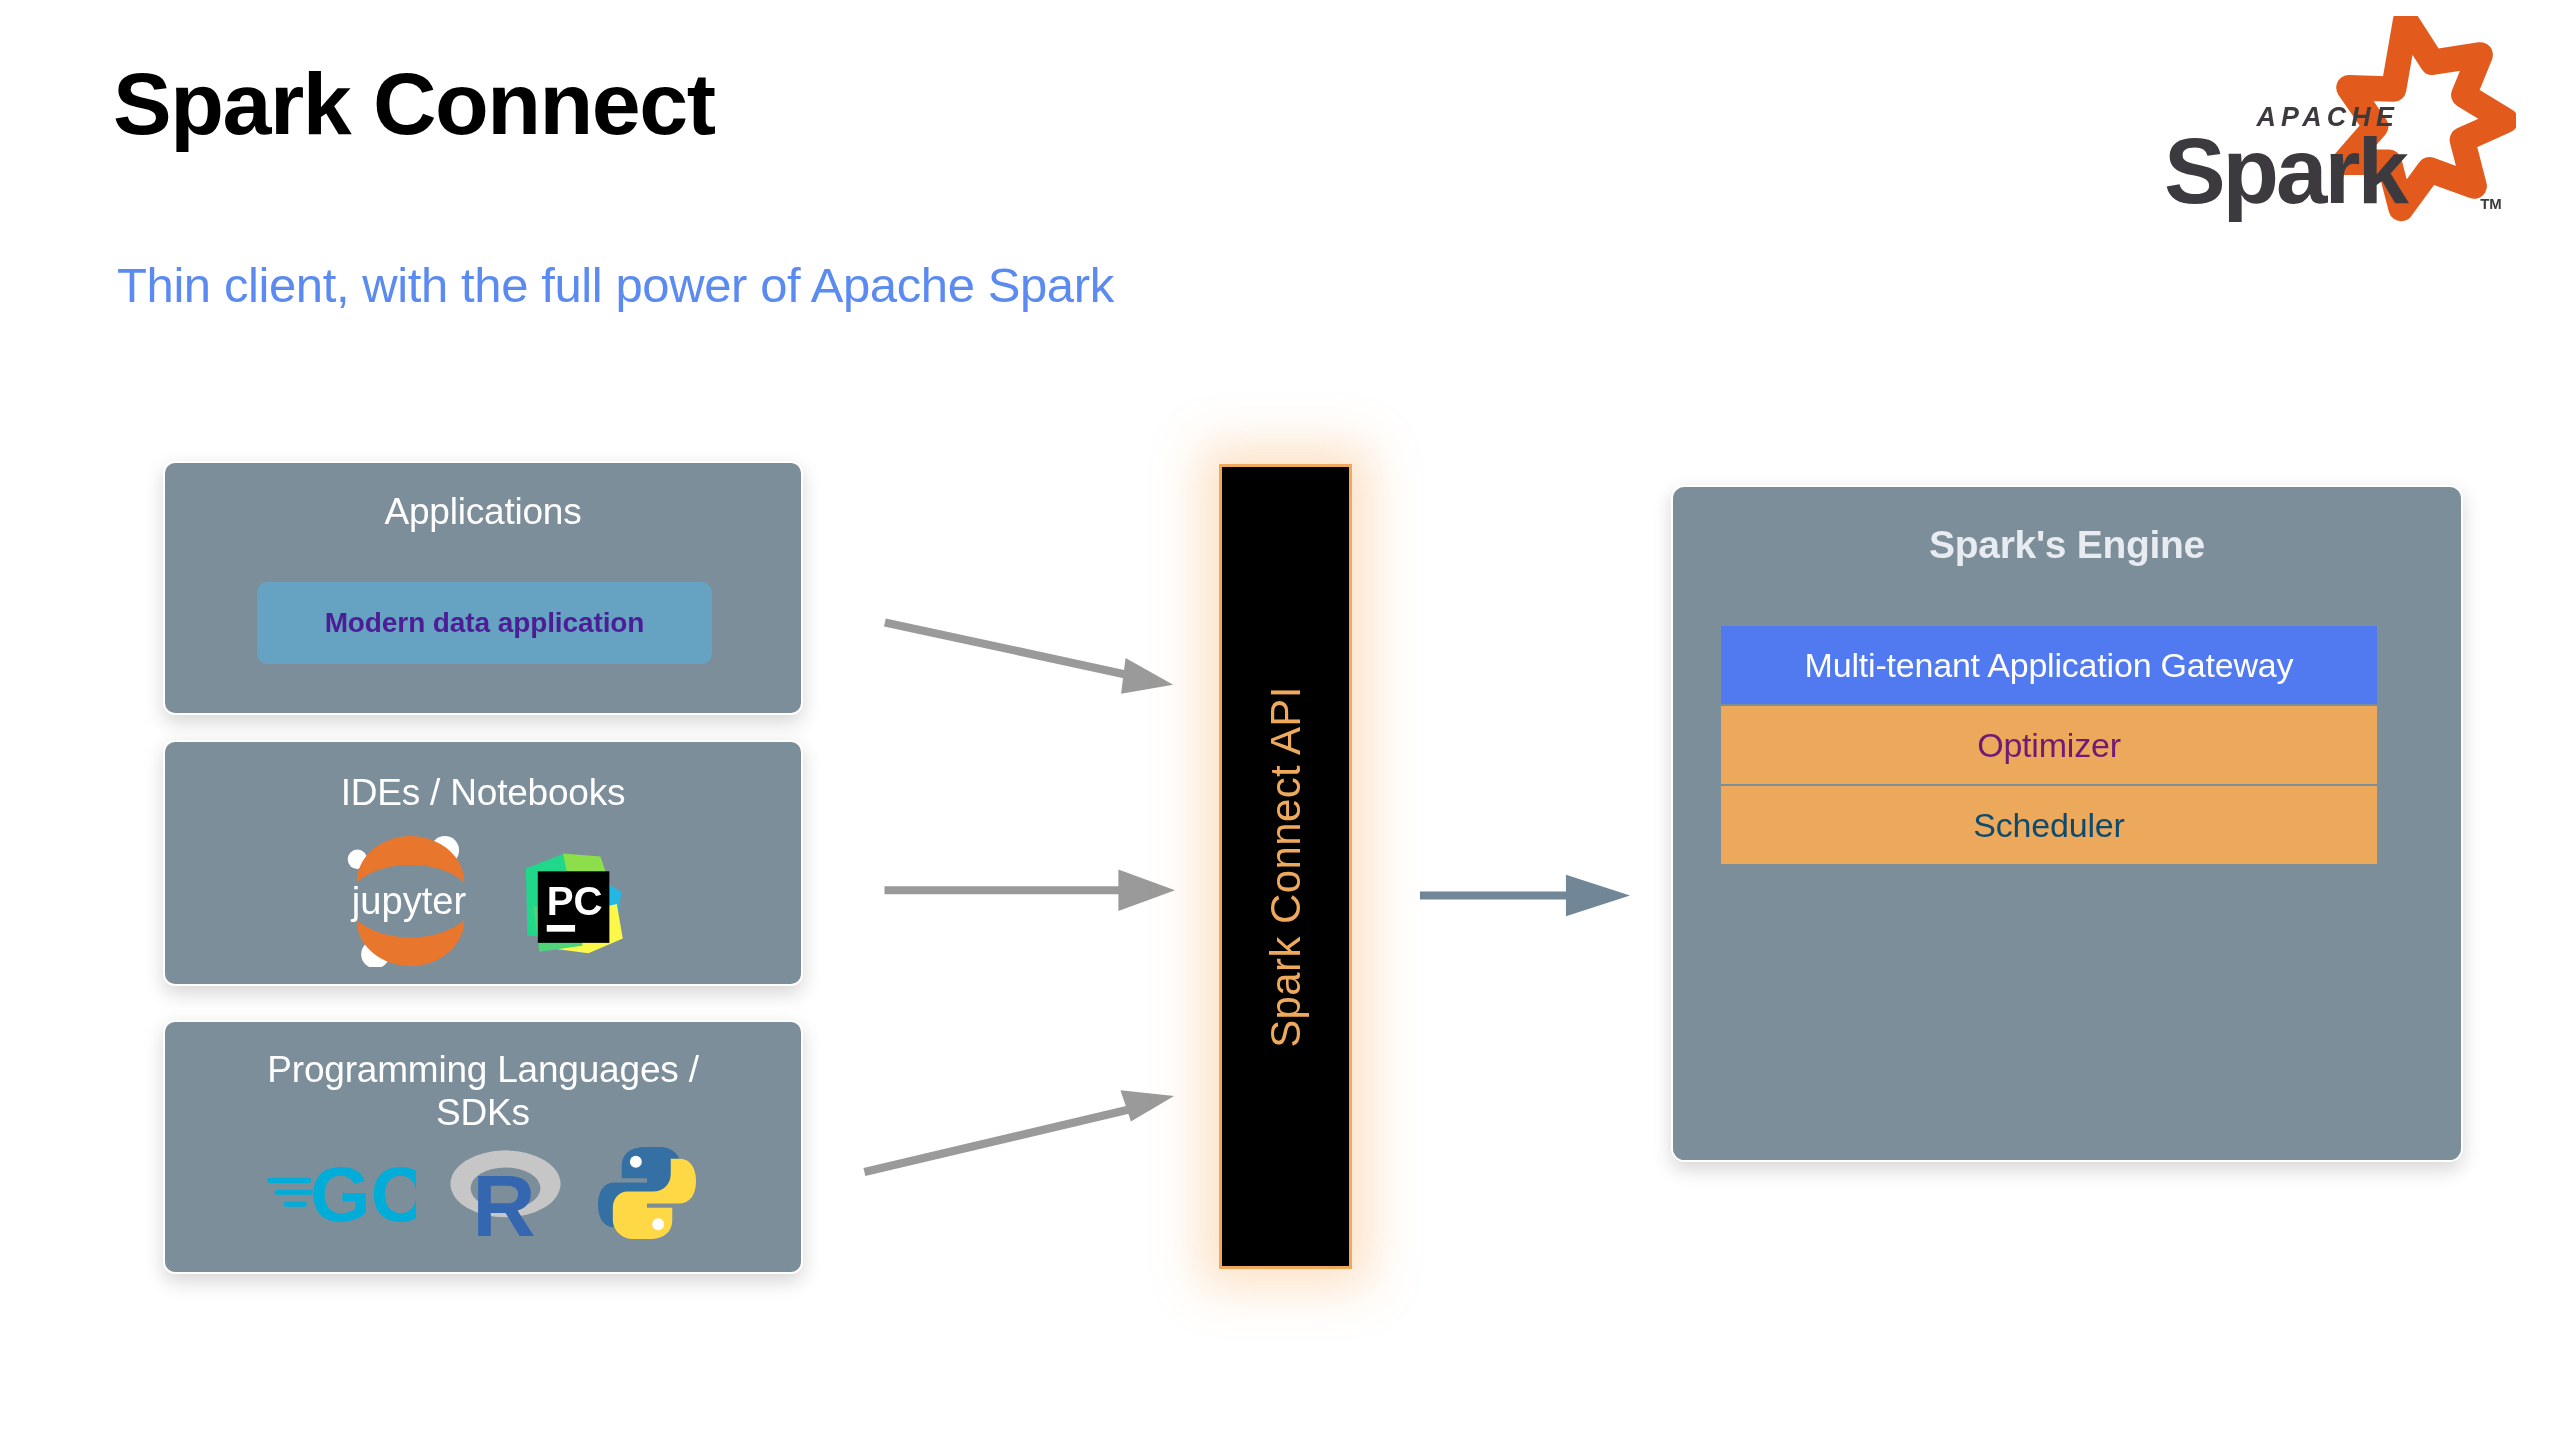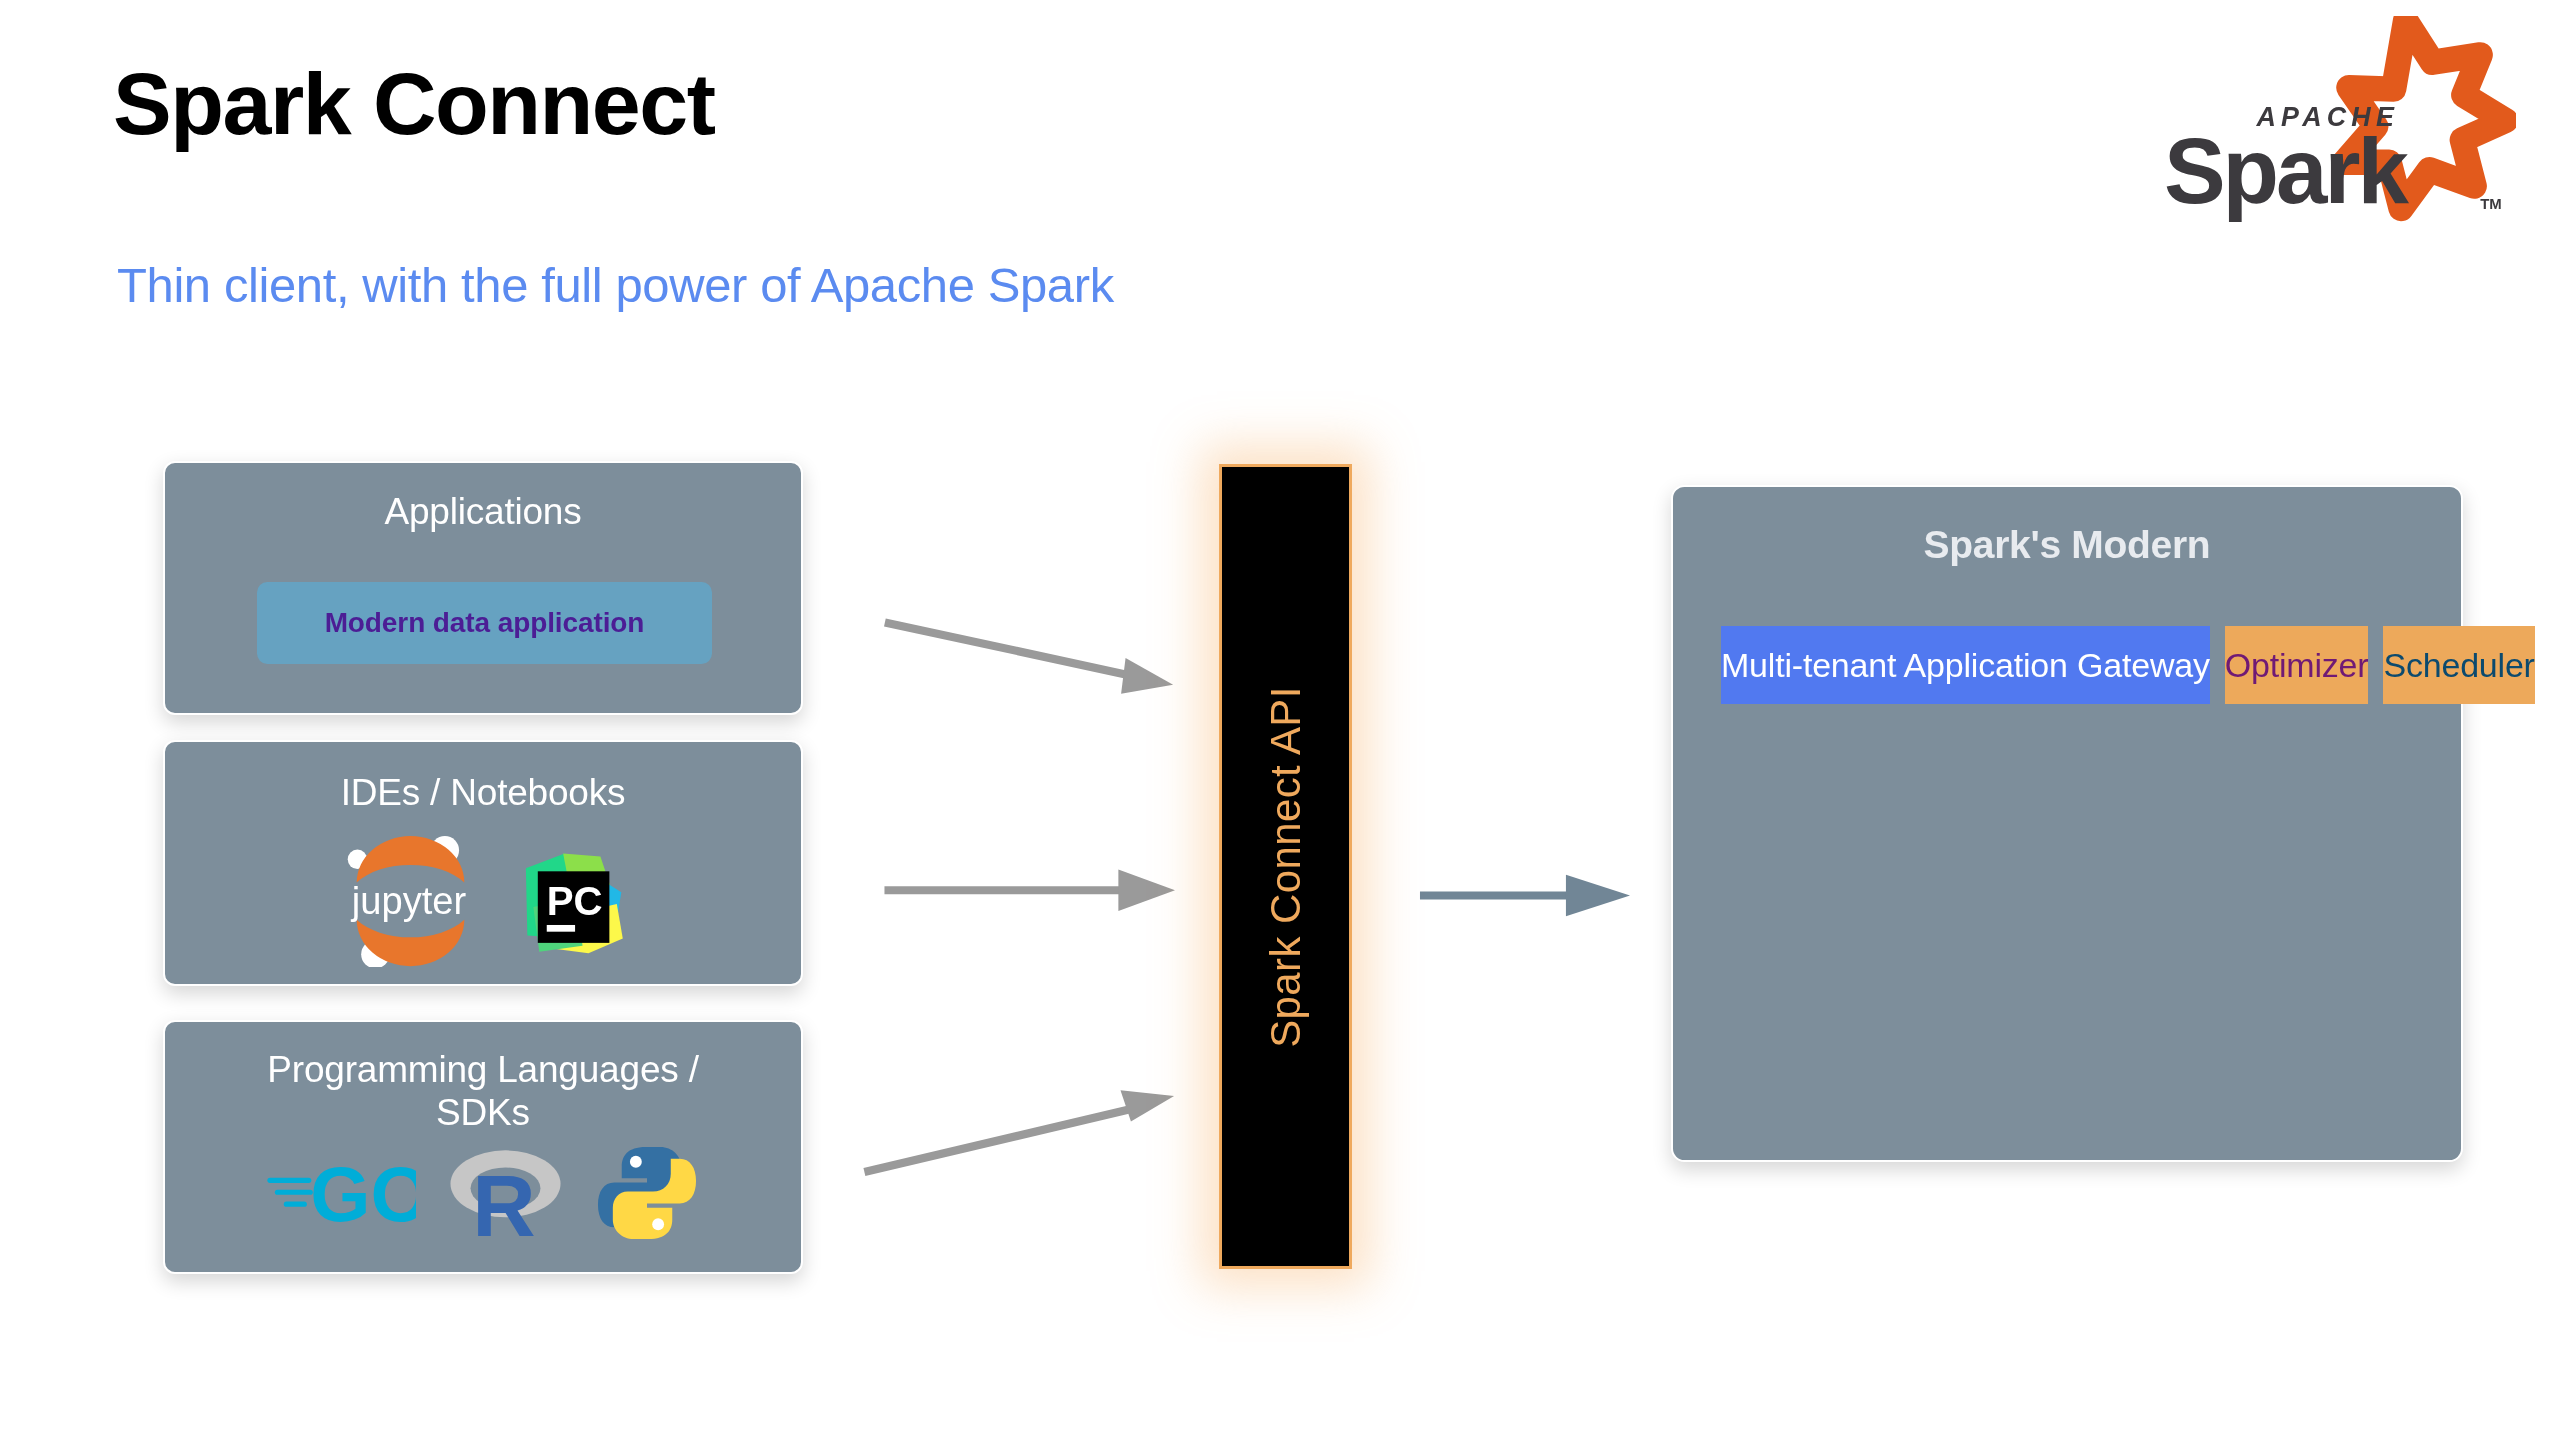--- a/index.html
+++ b/index.html
@@ -137,21 +137,21 @@
     padding-top: 36px;
     font-size: 39px;
     font-weight: 700;
     color: #e8ebef;
     letter-spacing: -0.3px;
   }
   #driver-stack {
     position: absolute;
     left: 48px; top: 139px;
     width: 656px;
-    display: flex; gap: 15px;
+    display: flex; flex-direction: column; gap: 2px;
   }
   .driver-row {
     height: 78px;
     display: flex; align-items: center; justify-content: center;
     font-size: 34px;
     letter-spacing: -0.2px;
     white-space: nowrap;
   }
 </style>
 </head>
@@ -266,21 +266,21 @@
   <svg class="arrow-svg" id="arrow-api-driver" viewBox="0 0 290 100">
     <line x1="4" y1="50" x2="210" y2="50" stroke="#718696" stroke-width="11"></line>
     <polygon points="200,22 286,50 200,78" fill="#718696"></polygon>
   </svg>
 
   <div id="spark-connect-api-bar">
     <div id="spark-connect-api-label">Spark Connect API</div>
   </div>
 
   <div id="spark-driver-panel">
-    <div id="spark-driver-title">Spark's Modern</div>
+    <div id="spark-driver-title">Spark's Engine</div>
     <div id="driver-stack">
       <div class="driver-row" style="background:#5179f0;color:#ffffff;font-weight:400;">Multi-tenant Application Gateway</div>
       <div class="driver-row" style="background:#eda95b;color:#701a75;font-weight:400;">Optimizer</div>
       <div class="driver-row" style="background:#eda95b;color:#0c4a6e;font-weight:400;">Scheduler</div>
     </div>
   </div>
 
 </div>
 
 

